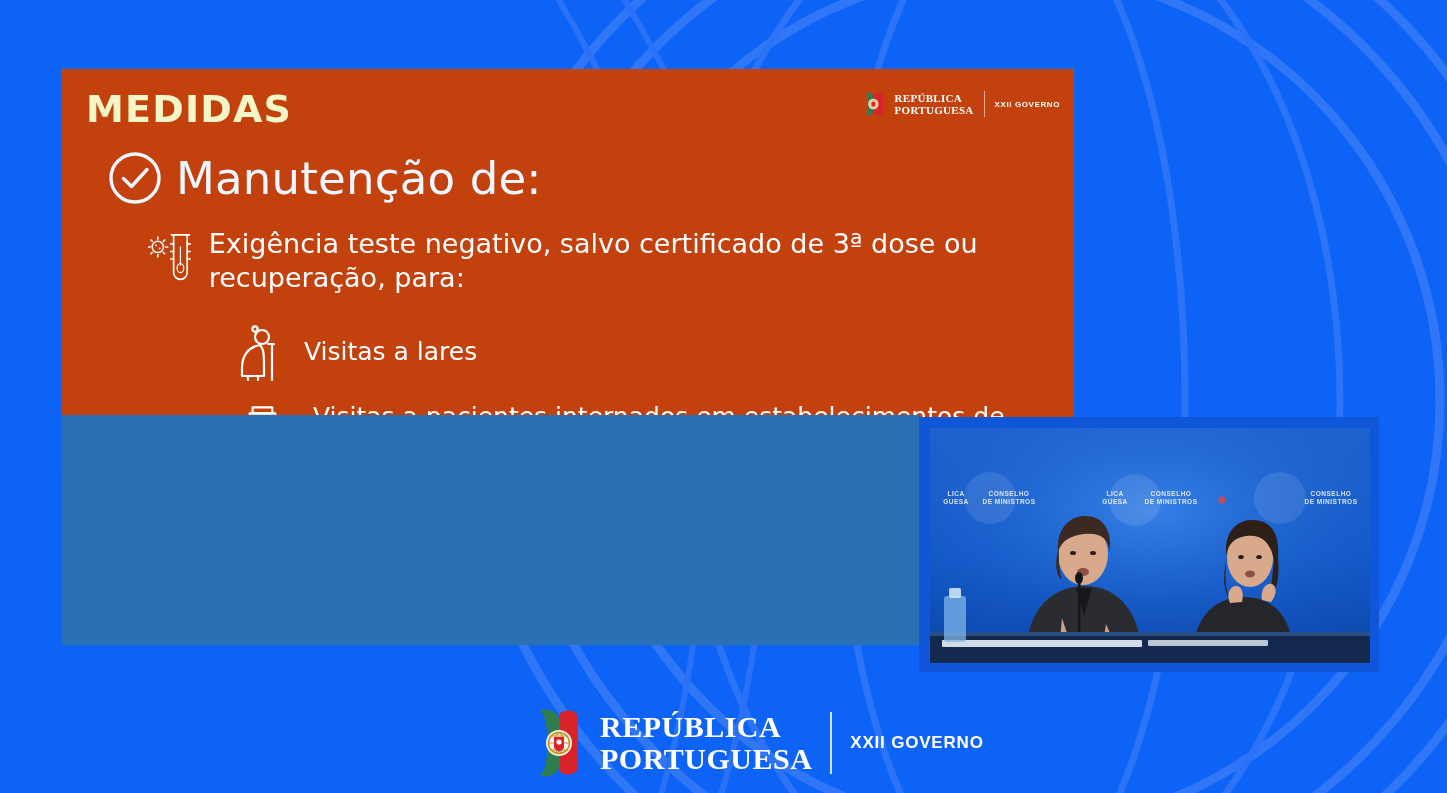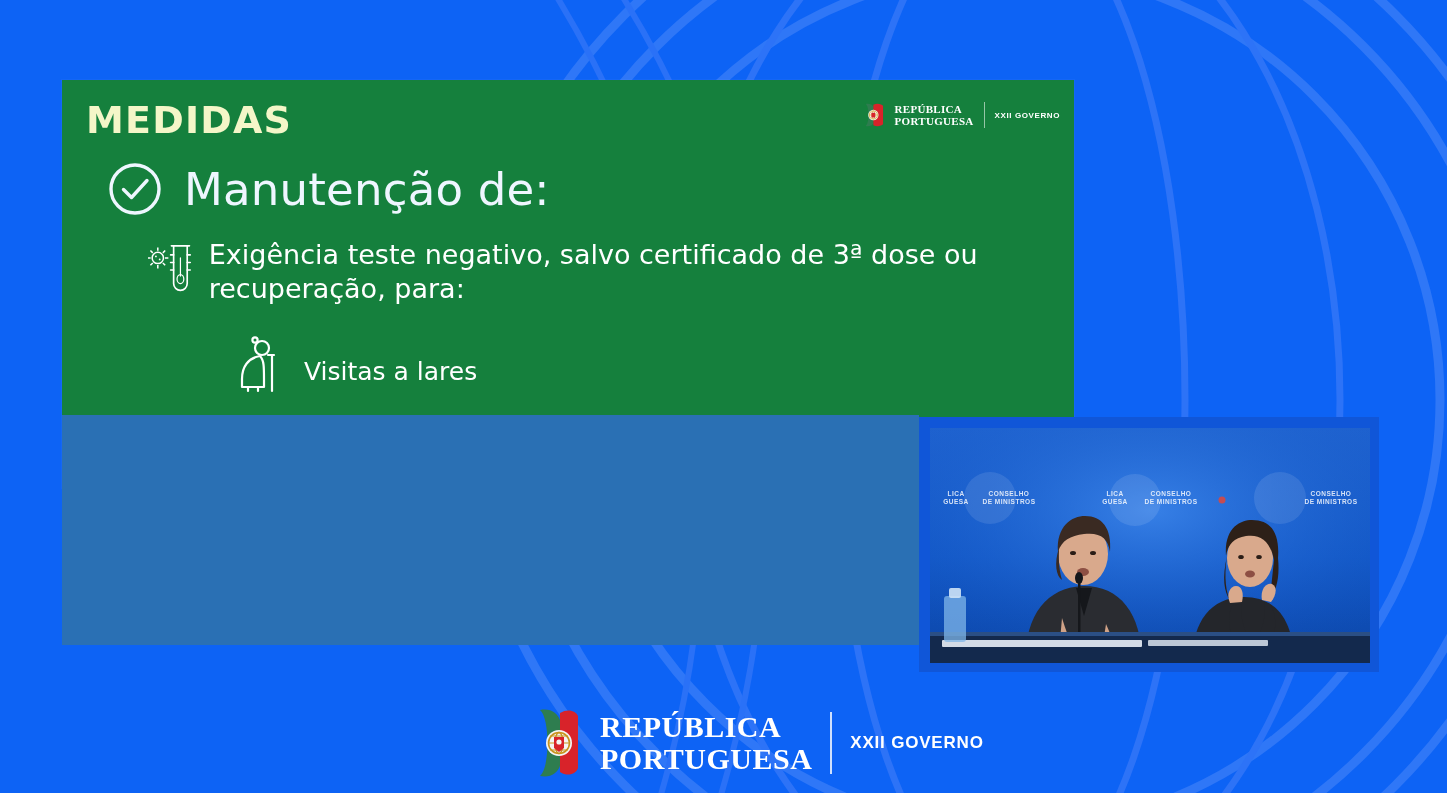--- a/index.html
+++ b/index.html
@@ -11,23 +11,22 @@
   }
 
   
   #bg-arcs { position:absolute; inset:0; width:1447px; height:793px; }
 
   
   #slide-panel {
     position:absolute;
     left:62px; top:69px;
     width:1012px; height:408px;
-    background:#15803d;
+    background:#c2410c;
     box-shadow:0 0 0 1px rgba(255,255,255,0.03);
-    margin-top:11px;
   }
   
   #slide-panel-lower {
     position:absolute;
     left:62px; top:415px;
     width:857px; height:230px;
     background:#2a70b4;
   }
 
   #slide-title {
@@ -55,41 +54,41 @@
   #panel-logo .lg-div {
     width:1px; height:26px; background:rgba(255,255,255,0.55);
   }
   #panel-logo .lg-gov {
     color:#ffffff; font-size:8px; font-weight:700; letter-spacing:0.6px;
   }
 
   
   #headline-row {
     position:absolute; left:44px; top:80px;
-    display:flex; align-items:center; gap:20px;
+    display:flex; align-items:center; gap:12px;
   }
   #headline-row .h-text {
     color:#eef6ff; font-size:45px; font-weight:400; letter-spacing:0.2px;
     font-family:"DejaVu Sans", sans-serif;
   }
 
   
   #bullet-main {
     position:absolute; left:86px; top:152px;
     display:flex; align-items:flex-start; gap:14px;
     width:840px;
   }
   #bullet-main .b-text {
     color:#ffffff; font-size:27px; line-height:1.26; font-weight:400;
     font-family:"DejaVu Sans", sans-serif;
     padding-top:6px;
   }
 
   .sub-item {
-    position:absolute; display:flex; align-items:center; gap:22px;
+    position:absolute; display:flex; align-items:flex-start; gap:22px;
   }
   .sub-item .s-text {
     color:#ffffff; font-size:25px; line-height:1.3; font-weight:400;
     font-family:"DejaVu Sans", sans-serif;
   }
   #sub-item-0 { left:172px; top:255px; }
   #sub-item-0 .s-text { padding-top:12px; }
   #sub-item-1 { left:172px; top:330px; }
   #sub-item-1 .s-text { padding-top:2px; }
 

